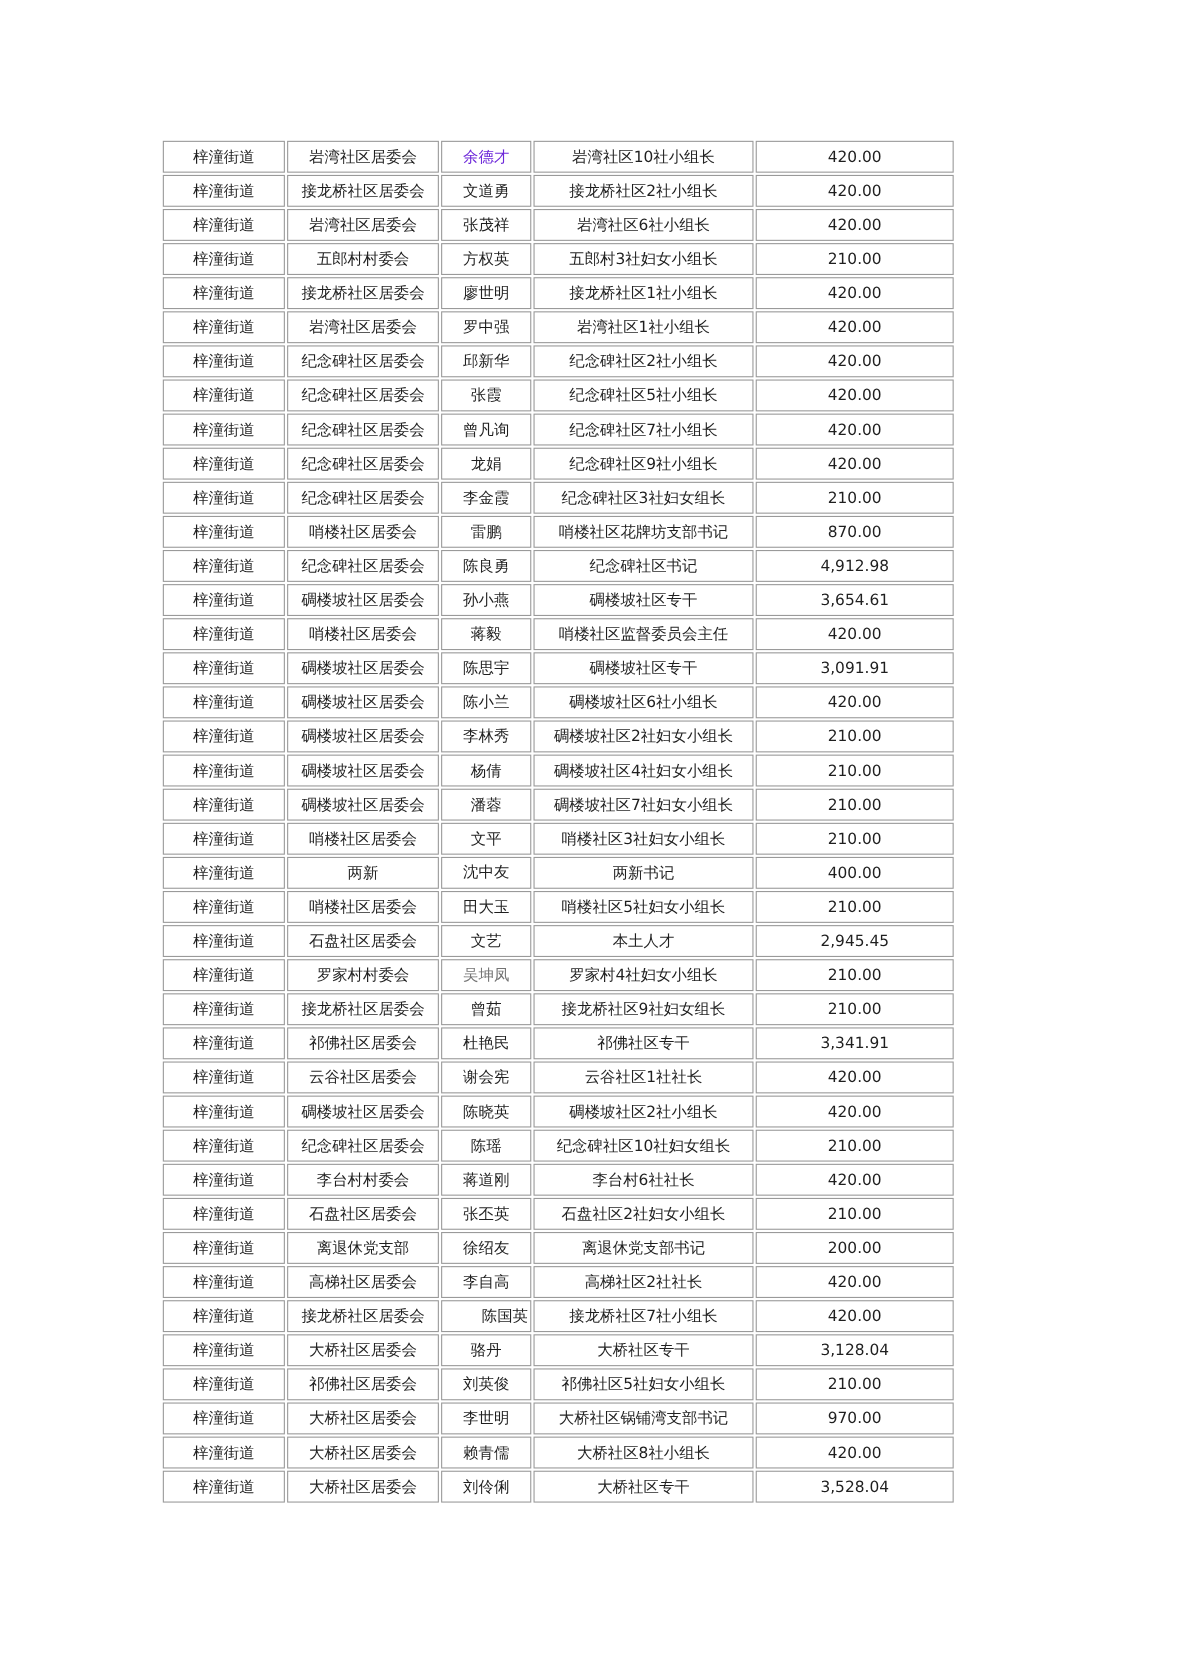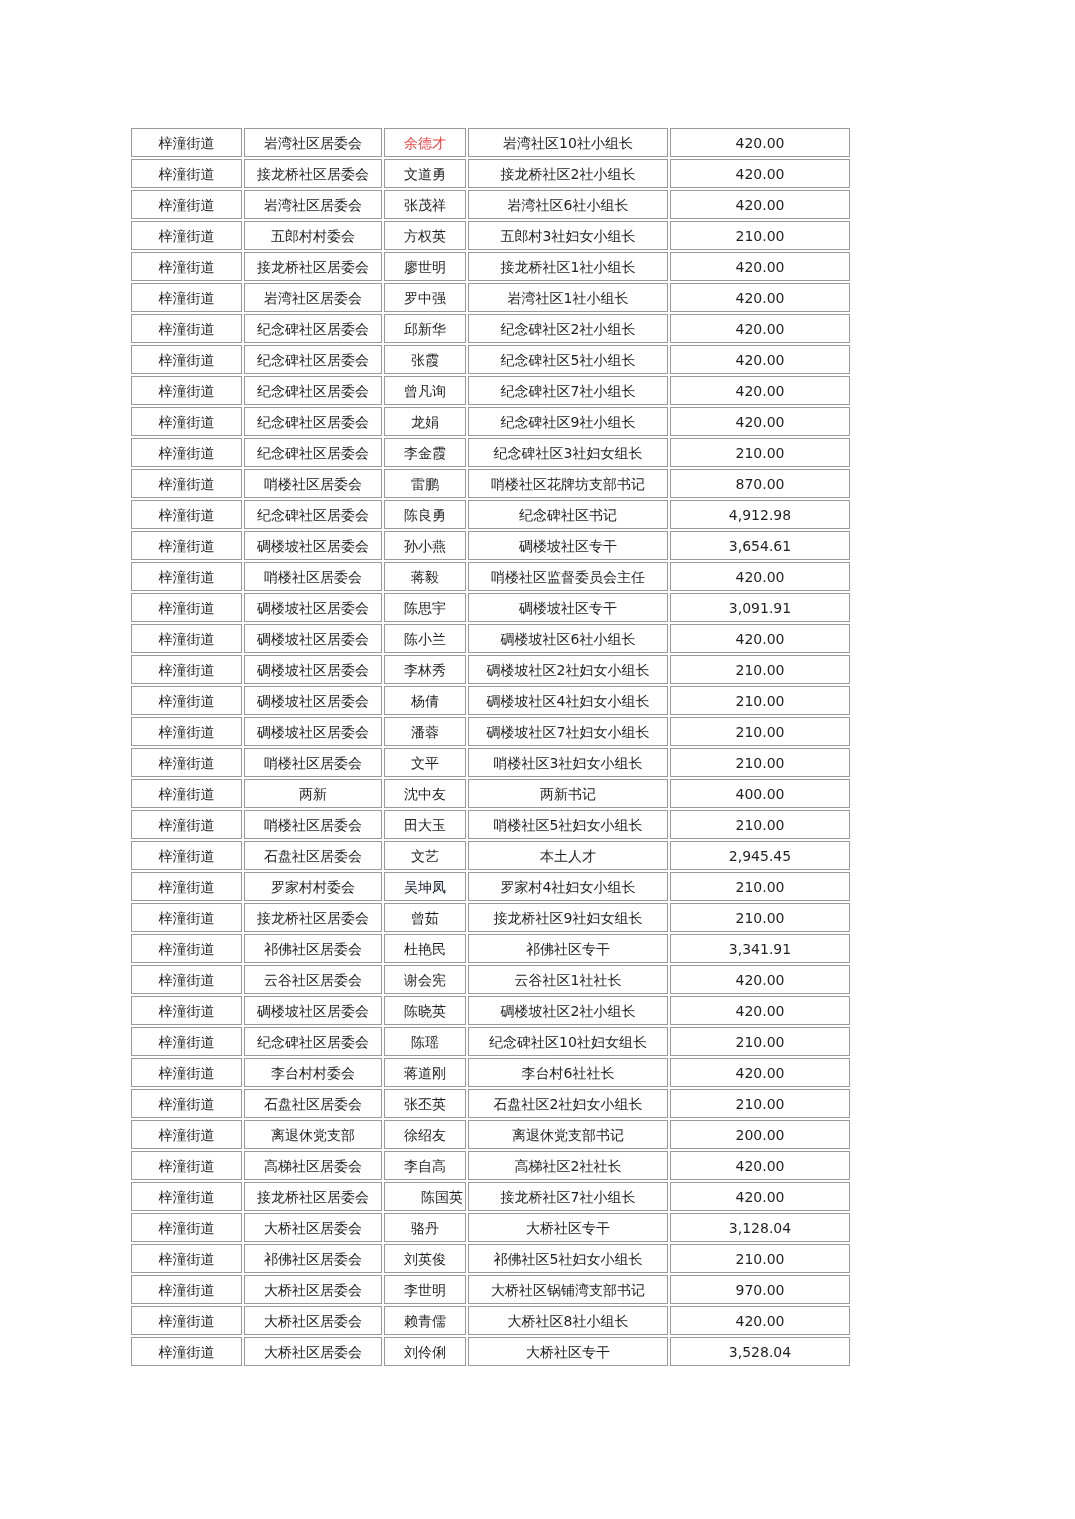--- a/index.html
+++ b/index.html
@@ -14,21 +14,21 @@
     font-family: "DejaVu Sans", "Liberation Sans", sans-serif;
   }
   .page {
     position: absolute;
     inset: 0;
     background: #ffffff;
     overflow: hidden;
   }
   table.roster {
     position: absolute;
-    left: 129px;
+    left: 146px;
     top: 126px;
     border-collapse: separate;
     border-spacing: 2px;
     table-layout: fixed;
   }
   table.roster td {
     box-sizing: border-box;
     border: 1px solid #9a9a9a;
     background: #ffffff;
     height: 29px;
@@ -56,21 +56,21 @@
       <col class="c-street">
       <col class="c-org">
       <col class="c-person">
       <col class="c-position">
       <col class="c-amount">
     </colgroup>
     <tbody id="table-body">
         <tr>
           <td style="border-color: rgb(154, 154, 154); color: rgb(31, 31, 31);">梓潼街道</td>
           <td style="border-color: rgb(154, 154, 154); color: rgb(31, 31, 31);">岩湾社区居委会</td>
-          <td style="border-color: rgb(154, 154, 154); color: #ef4444; margin-left: 48px;">余德才</td>
+          <td style="border-color: rgb(154, 154, 154); color: #6d28d9; margin-left: 48px;">余德才</td>
           <td style="border-color: rgb(154, 154, 154); color: rgb(31, 31, 31);">岩湾社区10社小组长</td>
           <td style="border-color: rgb(154, 154, 154); color: rgb(31, 31, 31);">420.00</td>
         </tr>
         <tr>
           <td style="border-color: rgb(154, 154, 154); color: rgb(31, 31, 31);">梓潼街道</td>
           <td style="border-color: rgb(154, 154, 154); color: rgb(31, 31, 31);">接龙桥社区居委会</td>
           <td style="border-color: rgb(154, 154, 154); color: rgb(31, 31, 31);">文道勇</td>
           <td style="border-color: rgb(154, 154, 154); color: rgb(31, 31, 31);">接龙桥社区2社小组长</td>
           <td style="border-color: rgb(154, 154, 154); color: rgb(31, 31, 31);">420.00</td>
         </tr>
@@ -203,42 +203,42 @@
         <tr>
           <td style="border-color: rgb(154, 154, 154); color: rgb(31, 31, 31);">梓潼街道</td>
           <td style="border-color: rgb(154, 154, 154); color: rgb(31, 31, 31);">哨楼社区居委会</td>
           <td style="border-color: rgb(154, 154, 154); color: rgb(31, 31, 31);">文平</td>
           <td style="border-color: rgb(154, 154, 154); color: rgb(31, 31, 31);">哨楼社区3社妇女小组长</td>
           <td style="border-color: rgb(154, 154, 154); color: rgb(31, 31, 31);">210.00</td>
         </tr>
         <tr>
           <td style="border-color: rgb(154, 154, 154); color: rgb(31, 31, 31);">梓潼街道</td>
           <td style="border-color: rgb(154, 154, 154); color: rgb(31, 31, 31);">两新</td>
-          <td style="border-color: rgb(154, 154, 154); color: rgb(31, 31, 31);">沈中友</td>
+          <td style="border-color: rgb(154, 154, 154); color: rgb(31, 31, 31); font-family: Liberation Mono, monospace;">沈中友</td>
           <td style="border-color: rgb(154, 154, 154); color: rgb(31, 31, 31);">两新书记</td>
           <td style="border-color: rgb(154, 154, 154); color: rgb(31, 31, 31);">400.00</td>
         </tr>
         <tr>
           <td style="border-color: rgb(154, 154, 154); color: rgb(31, 31, 31);">梓潼街道</td>
           <td style="border-color: rgb(154, 154, 154); color: rgb(31, 31, 31);">哨楼社区居委会</td>
           <td style="border-color: rgb(154, 154, 154); color: rgb(31, 31, 31);">田大玉</td>
           <td style="border-color: rgb(154, 154, 154); color: rgb(31, 31, 31);">哨楼社区5社妇女小组长</td>
           <td style="border-color: rgb(154, 154, 154); color: rgb(31, 31, 31);">210.00</td>
         </tr>
         <tr>
           <td style="border-color: rgb(154, 154, 154); color: rgb(31, 31, 31);">梓潼街道</td>
           <td style="border-color: rgb(154, 154, 154); color: rgb(31, 31, 31);">石盘社区居委会</td>
           <td style="border-color: rgb(154, 154, 154); color: rgb(31, 31, 31);">文艺</td>
           <td style="border-color: rgb(154, 154, 154); color: rgb(31, 31, 31);">本土人才</td>
           <td style="border-color: rgb(154, 154, 154); color: rgb(31, 31, 31);">2,945.45</td>
         </tr>
         <tr>
           <td style="border-color: rgb(154, 154, 154); color: rgb(31, 31, 31);">梓潼街道</td>
           <td style="border-color: rgb(154, 154, 154); color: rgb(31, 31, 31);">罗家村村委会</td>
-          <td style="border-color: rgb(154, 154, 154); color: #0f172a; text-align: center;">吴坤凤</td>
+          <td style="border-color: rgb(154, 154, 154); color: #737373; text-align: center;">吴坤凤</td>
           <td style="border-color: rgb(154, 154, 154); color: rgb(31, 31, 31);">罗家村4社妇女小组长</td>
           <td style="border-color: rgb(154, 154, 154); color: rgb(31, 31, 31);">210.00</td>
         </tr>
         <tr>
           <td style="border-color: rgb(154, 154, 154); color: rgb(31, 31, 31);">梓潼街道</td>
           <td style="border-color: rgb(154, 154, 154); color: rgb(31, 31, 31);">接龙桥社区居委会</td>
           <td style="border-color: rgb(154, 154, 154); color: rgb(31, 31, 31);">曾茹</td>
           <td style="border-color: rgb(154, 154, 154); color: rgb(31, 31, 31);">接龙桥社区9社妇女组长</td>
           <td style="border-color: rgb(154, 154, 154); color: rgb(31, 31, 31);">210.00</td>
         </tr>

